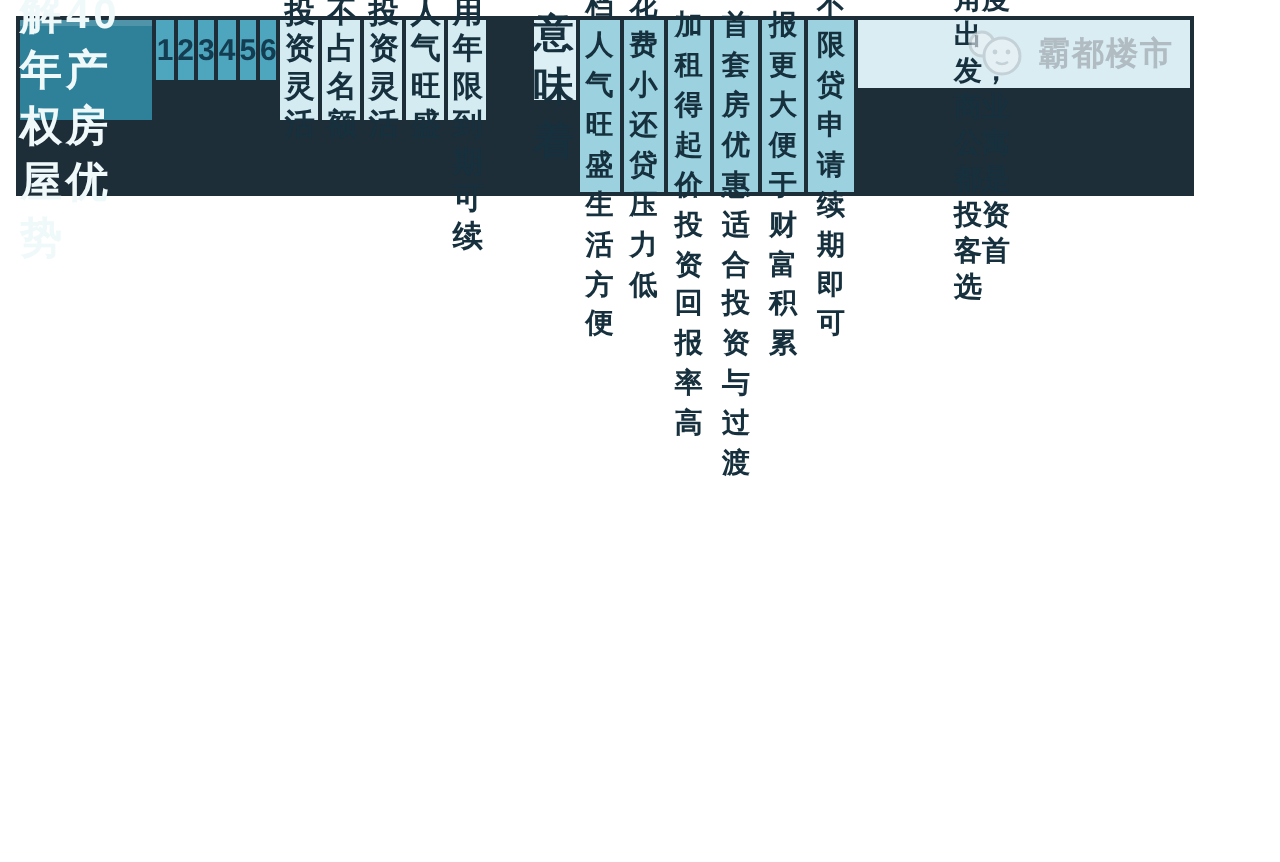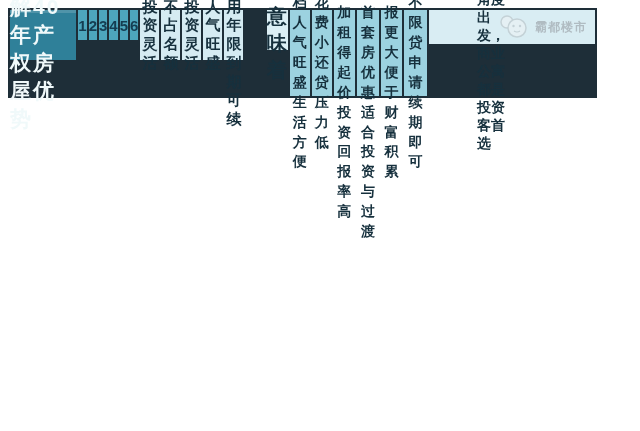--- a/index.html
+++ b/index.html
@@ -109,21 +109,21 @@
     right: 8px;
     top: 50%;
     transform: translateY(-50%);
     display: flex;
     align-items: center;
     gap: 4px;
     opacity: 0.85;
   }
   .watermark-text {
     color: var(--watermark, #aab4ba);
-    font-size: 12px;
+    font-size: 16px;
     font-weight: bold;
     letter-spacing: 1px;
   }
   .watermark-logo { opacity: 0.7; }
 </style>
 </head>
 <body>
 
 <div class="poster">
 

